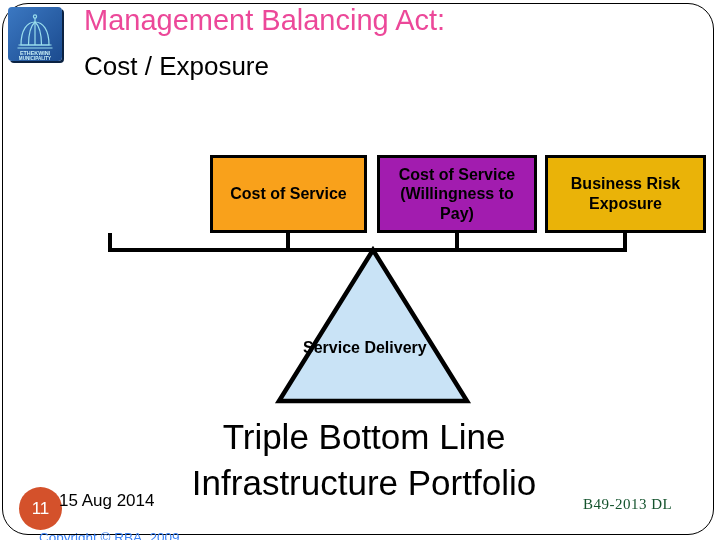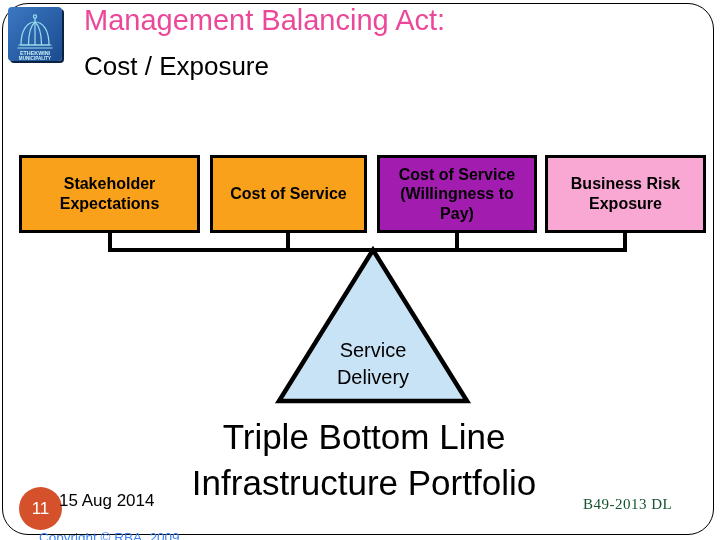--- a/index.html
+++ b/index.html
@@ -90,23 +90,23 @@
   .triangle-svg {
     position: absolute;
     left: 263px; top: 244px;
     width: 220px; height: 164px;
   }
 
   .fulcrum-label {
     position: absolute;
     left: 303px; top: 337px;
     width: 140px;
-    text-align: center;
-    font-size: 20px;
-    font-weight: normal;
+    text-align: left;
+    font-size: 16px;
+    font-weight: bold;
     line-height: 1.33;
     color: #000;
   }
 
   
   .caption-line1 {
     position: absolute;
     left: 84px; top: 417px;
     width: 560px;
     text-align: center;
@@ -185,24 +185,23 @@
         <line x1="9.5" y1="41" x2="44.5" y2="41"></line>
       </g>
       <text x="27" y="48" text-anchor="middle" font-size="5.4" font-weight="bold" fill="#c8eff7" font-family="Liberation Sans, sans-serif">ETHEKWINI</text>
       <text x="27" y="53" text-anchor="middle" font-size="4.6" font-weight="bold" fill="#c8eff7" font-family="Liberation Sans, sans-serif">MUNICIPALITY</text>
     </svg>
   </div>
 
   <div class="title-line1">Management Balancing Act:</div>
   <div class="title-line2">Cost / Exposure</div>
 
-  <div class="obox b1" style="background-color: rgb(249, 161, 27);">Stakeholder Expectations</div>
   <div class="obox b2" style="background-color: rgb(249, 161, 27);">Cost of Service</div>
   <div class="obox b3" style="background-color: #a21caf;">Cost of Service (Willingness to Pay)</div>
-  <div class="obox b4" style="background-color: #f9a8d4;">Business Risk Exposure</div>
+  <div class="obox b4" style="background-color: #eab308;">Business Risk Exposure</div>
 
   <div class="vline c1"></div>
   <div class="vline c2"></div>
   <div class="vline c3"></div>
   <div class="vline c4"></div>
   <div class="beam"></div>
 
   <svg class="triangle-svg" viewBox="0 0 220 164">
     <polygon points="110,6 16,157 204,157" stroke="#000" stroke-width="4.5" fill="#c9e3f6"></polygon>
   </svg>

